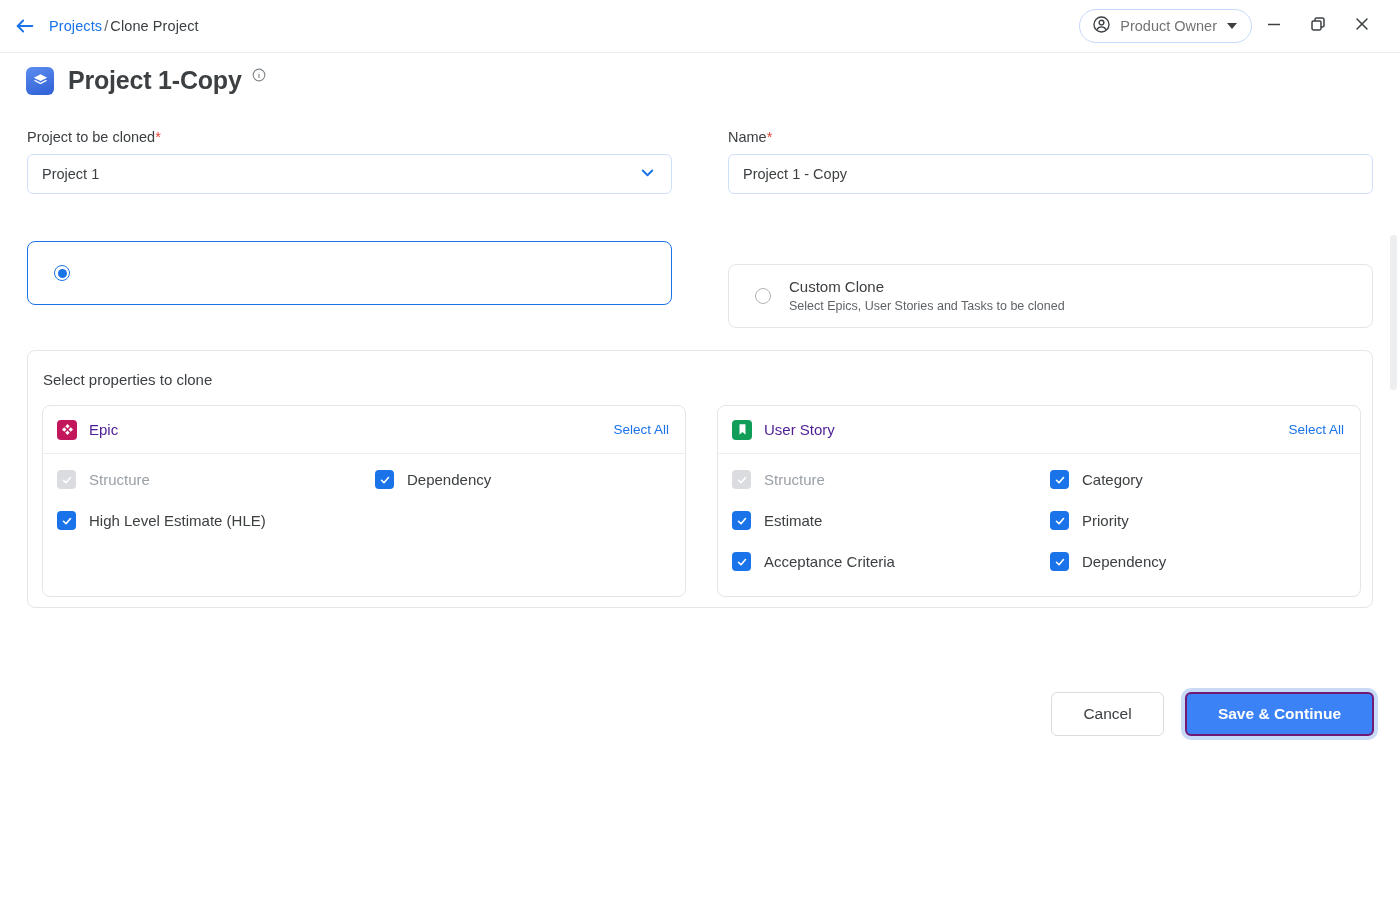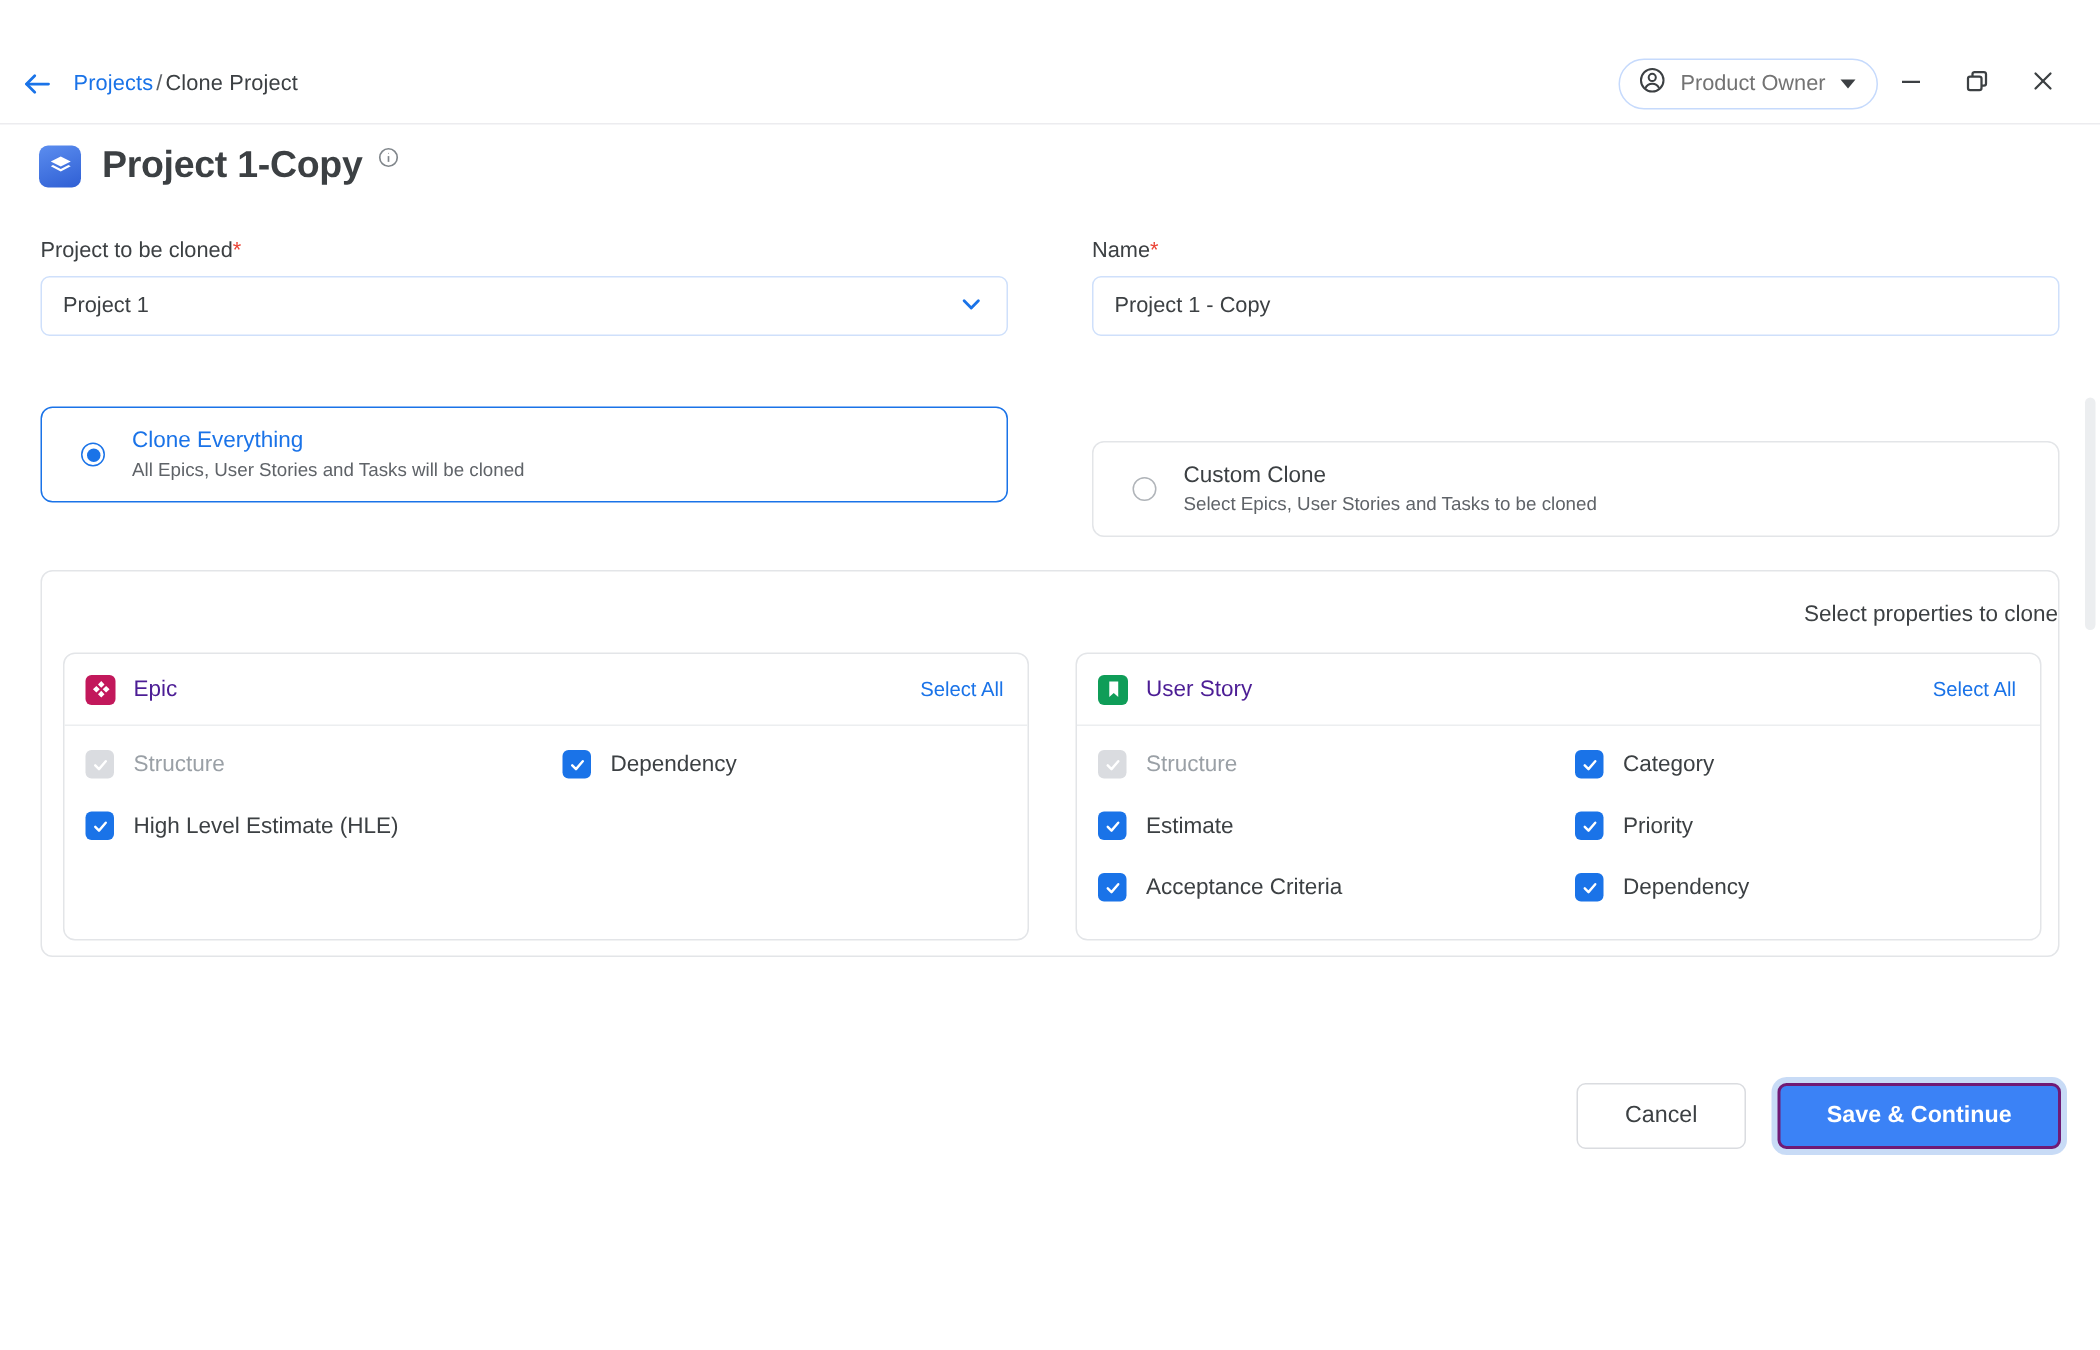--- a/index.html
+++ b/index.html
@@ -3,21 +3,21 @@
 <meta charset="utf-8">
 <style>
   * { box-sizing: border-box; margin: 0; padding: 0; }
   html, body {
     width: 1400px; height: 900px;
     background: #ffffff;
     font-family: "Liberation Sans", sans-serif;
     color: #202124;
     overflow: hidden;
   }
-  .app { position: relative; width: 1400px; height: 764px; margin-top: 30px; }
+  .app { position: relative; width: 1400px; height: 764px; }
 
   
   .topbar {
     position: absolute; top: 0; left: 0; width: 1400px; height: 53px;
     border-bottom: 1px solid #ececef;
     display: flex; align-items: center; justify-content: space-between;
     padding: 0 16px 0 14px;
   }
   .crumb-wrap { display: flex; align-items: center; gap: 13px; }
   .back-arrow { width: 22px; height: 22px; display: block; cursor: pointer; }
@@ -75,21 +75,21 @@
     border: 1.6px solid #1a73e8; position: relative; }
   .radio-card.sel .radio-outer::after {
     content:""; position:absolute; inset:2.5px; border-radius:50%; background:#1a73e8; }
   .rc-title { font-size: 15px; color: #3c4043; line-height: 1.35; }
   .radio-card.sel .rc-title { color: #1a73e8; }
   .rc-sub { font-size: 12.5px; color: #5f6368; line-height: 1.45; }
 
   
   .props-card {
     position: absolute; left: 27px; top: 350px; width: 1346px; height: 258px;
-    border: 1px solid #e3e5e8; border-radius: 8px; background: #fff; text-align: right;
+    border: 1px solid #e3e5e8; border-radius: 8px; background: #fff;
   }
   .props-title { font-size: 15px; color: #3c4043; margin: 20px 0 0 15px; }
   .panels { display: flex; gap: 31px; margin: 17px 0 0 14px; }
   .panel { width: 644px; border: 1px solid #e3e5e8; border-radius: 8px; background: #fff; }
   .panel-head {
     height: 48px; display: flex; align-items: center; justify-content: space-between;
     padding: 0 16px 0 14px; border-bottom: 1px solid #eceef0;
   }
   .panel-head-l { display: flex; align-items: center; gap: 12px; }
   .panel-name { font-size: 15px; color: #4c1d95; }
@@ -217,24 +217,20 @@
       <span>Name</span><span class="req">*</span>
     </div>
     <div class="txt-field" style="margin-top:9px;">
       <span>Project 1 - Copy</span>
     </div>
   </div>
 
   <div class="left-col" style="top:229px;">
     <div class="radio-card sel" style="margin-top:12px;">
       <span class="radio-outer"></span>
-      <span>
-        <div class="rc-title">Clone Everything</div>
-        <div class="rc-sub">All Epics, User Stories and Tasks will be cloned</div>
-      </span>
     </div>
   </div>
 
   <div class="right-col" style="top:264px;">
     <div class="radio-card">
       <span class="radio-outer"></span>
       <span>
         <div class="rc-title">Custom Clone</div>
         <div class="rc-sub">Select Epics, User Stories and Tasks to be cloned</div>
       </span>

